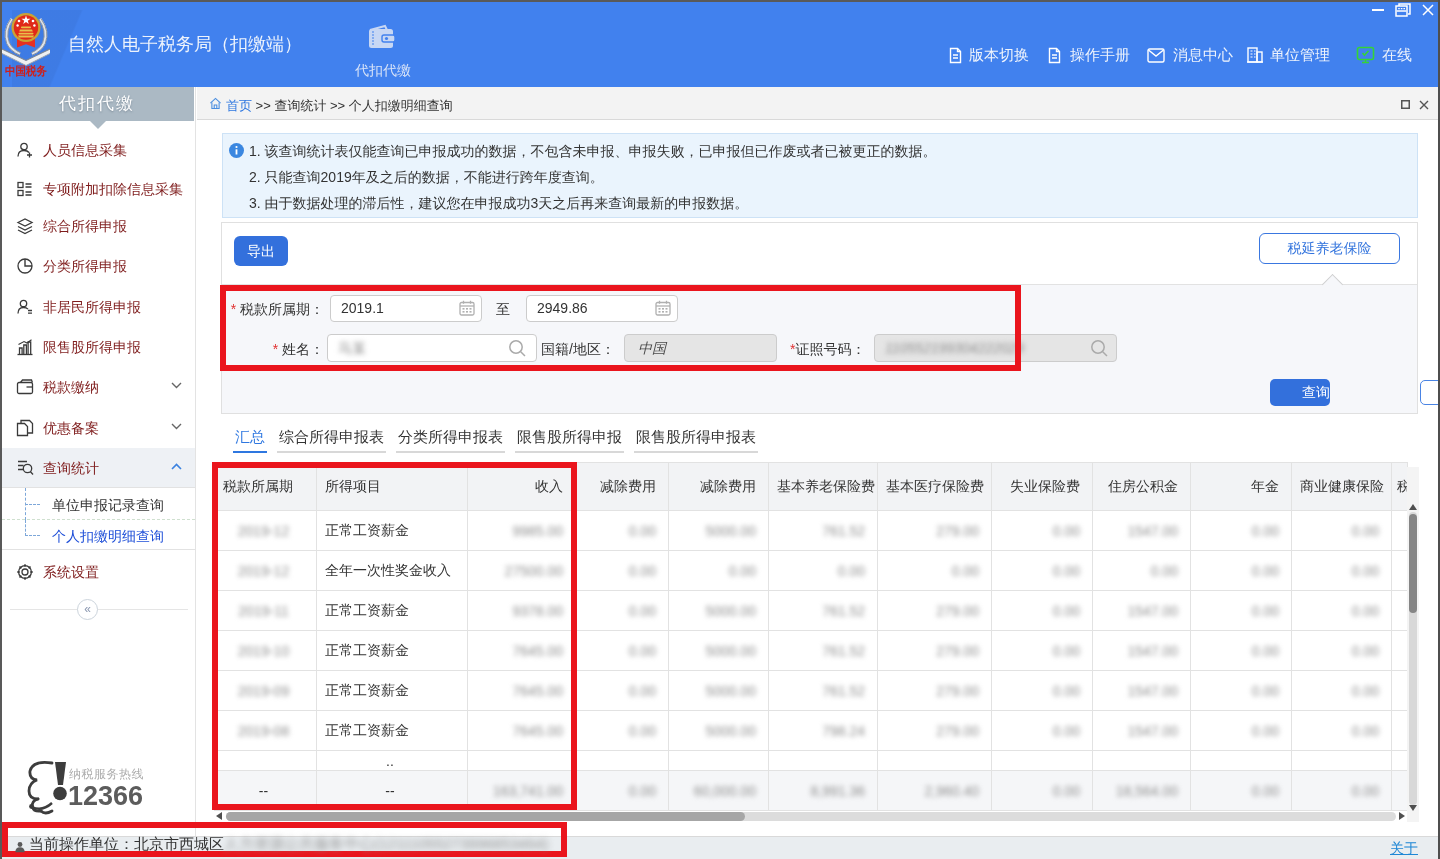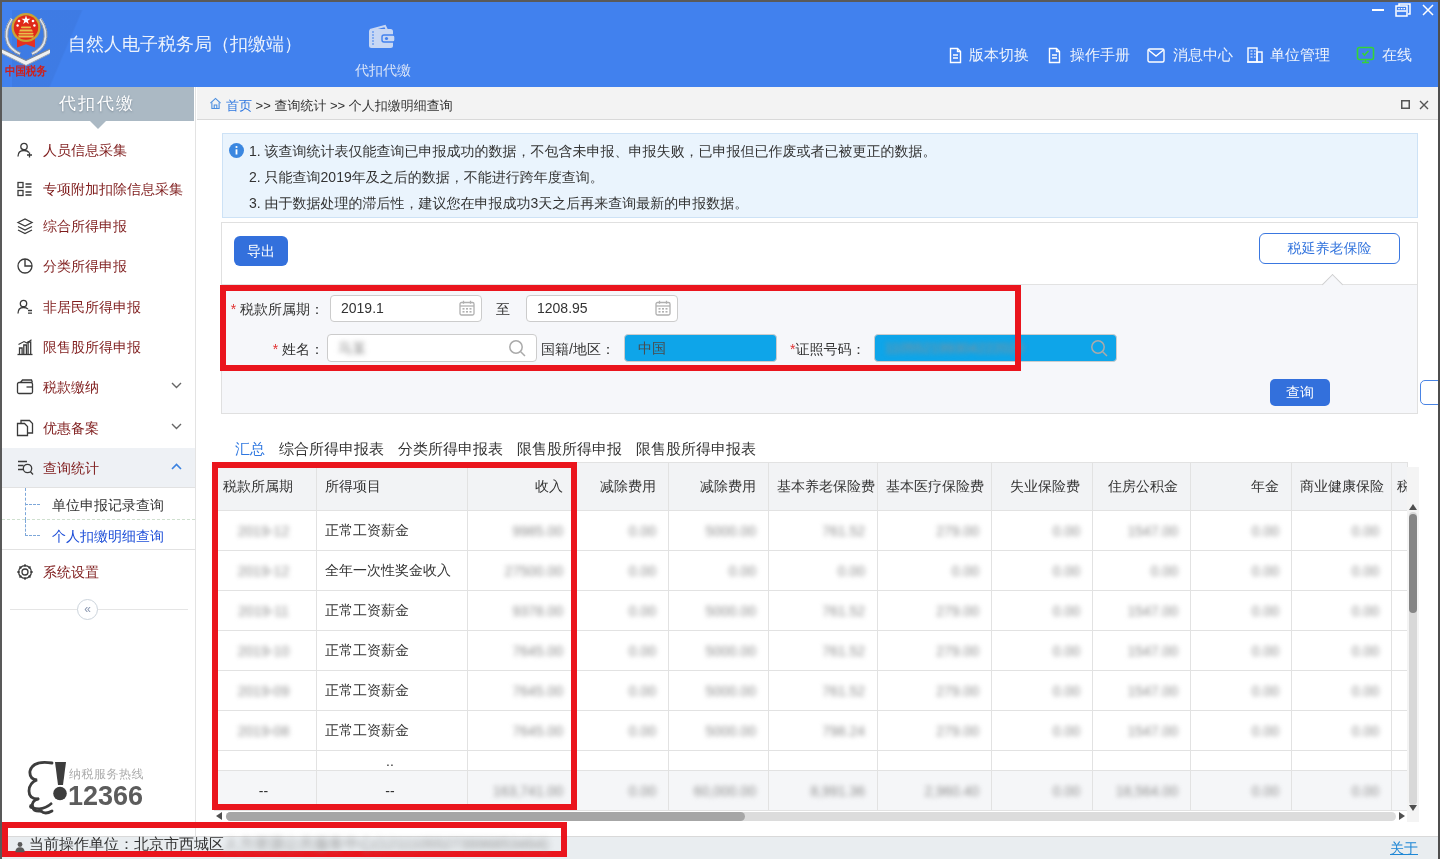--- a/index.html
+++ b/index.html
@@ -32,27 +32,27 @@
 #infobox { position:absolute; left:222px; top:133px; width:1196px; height:85px; background:#eaf4fd; border:1px solid #cde2f6; font-size:14px; color:#333; }
 
 #panel { position:absolute; left:221px; top:222px; width:1197px; height:192px; background:#fff; border:1px solid #e0e0e0; }
 #formarea { position:absolute; left:222px; top:284px; width:1195px; height:129px; background:#f6f7fa; border-top:1px solid #e2e2e2; }
 #caret { position:absolute; left:1325px; top:277px; width:15px; height:15px; background:#f6f7fa; border-left:1px solid #cfcfcf; border-top:1px solid #cfcfcf; transform:rotate(45deg); z-index:3; }
 #exportbtn { position:absolute; left:234px; top:236px; width:54px; height:30px; background:#3370dc; color:#fff; font-size:14px; text-align:center; line-height:30px; border-radius:6px; }
 #collapsebtn { position:absolute; left:1259px; top:233px; width:141px; height:31px; border:1px solid #3a77e0; color:#3173dd; background:#fff; font-size:14px; text-align:center; line-height:29px; border-radius:6px; }
 .flb { position:absolute; font-size:14px; color:#333; }
 .ast { color:#e03030; }
 .fin { position:absolute; background:#fff; border:1px solid #ccc; border-radius:4px; height:27px; font-size:14px; color:#333; line-height:25px; padding-left:10px; overflow:hidden; white-space:nowrap; }
-.fin.gy { background:#0ea5e9; border-color:#ccc; color:#4a4a4a; }
-#qbtn { position:absolute; left:1270px; top:379px; width:60px; height:27px; background:#3370dc; color:#fff; font-size:14px; text-align:center; line-height:27px; border-radius:5px; }
+.fin.gy { background:#e5e5e5; border-color:#ccc; color:#4a4a4a;font-style:italic; }
+#qbtn { position:absolute; left:1270px; top:379px; width:60px; height:27px; background:#3370dc; color:#fff; font-size:14px; text-align:right; line-height:27px; border-radius:5px; }
 #rbtn { position:absolute; left:1420px; top:380px; width:58px; height:25px; border:1px solid #4a84e4; color:#2e6bd4; background:#fff; font-size:14px; text-align:right; line-height:23px; border-radius:5px; }
 
 #tabs { position:absolute; left:233px; top:428px; height:26px; font-size:15px; color:#333; white-space:nowrap; }
 .tab { display:inline-block; margin-right:10px; padding:0 2px 4px 2px; border-bottom:2px solid #d8d8d8; }
-.tab.act { color:#2e77e0; border-bottom-color:#2e77e0;margin-top:12px; }
+.tab.act { color:#2e77e0; border-bottom-color:#2e77e0; }
 
 #tbl { position:absolute; left:214px; top:462px; }
 table { border-collapse:collapse; table-layout:fixed; width:1193px; font-size:14px; color:#333; }
 th,td { border:1px solid #e2e2e2; padding:0 12px 0 8px; white-space:nowrap; overflow:hidden; }
 th { background:#f2f3f5; font-weight:normal; height:48px; text-align:left; }
 td { height:40px; }
 .num { text-align:right; }
 .ctr { text-align:center; }
 tr.total td { background:#f5f6f8; }
 tr.dots td { height:20px; border-bottom:none; }
@@ -328,21 +328,21 @@
     <g fill="#b0b0b0">
       <rect x="3.5" y="8" width="2" height="1.6"></rect>
       <rect x="7" y="8" width="2" height="1.6"></rect>
       <rect x="10.5" y="8" width="2" height="1.6"></rect>
       <rect x="3.5" y="11" width="2" height="1.6"></rect>
       <rect x="7" y="11" width="2" height="1.6"></rect>
       <rect x="10.5" y="11" width="2" height="1.6"></rect>
     </g>
   </svg>
 <div class="flb" style="left:496px;top:301px">至</div>
-<div class="fin" style="left:526px;top:295px;width:152px">1208.95</div>
+<div class="fin" style="left:526px;top:295px;width:152px">2949.86</div>
 <svg class="abs" style="left:655px;top:300px" width="16" height="16" viewBox="0 0 16 16">
     <rect x="1" y="2.5" width="14" height="12.5" rx="1.5" fill="none" stroke="#b0b0b0" stroke-width="1.3"></rect>
     <path d="M1 6 h14" stroke="#b0b0b0" stroke-width="1.3"></path>
     <path d="M4.5 0.8 v3 M11.5 0.8 v3" stroke="#b0b0b0" stroke-width="1.3"></path>
     <g fill="#b0b0b0">
       <rect x="3.5" y="8" width="2" height="1.6"></rect>
       <rect x="7" y="8" width="2" height="1.6"></rect>
       <rect x="10.5" y="8" width="2" height="1.6"></rect>
       <rect x="3.5" y="11" width="2" height="1.6"></rect>
       <rect x="7" y="11" width="2" height="1.6"></rect>

